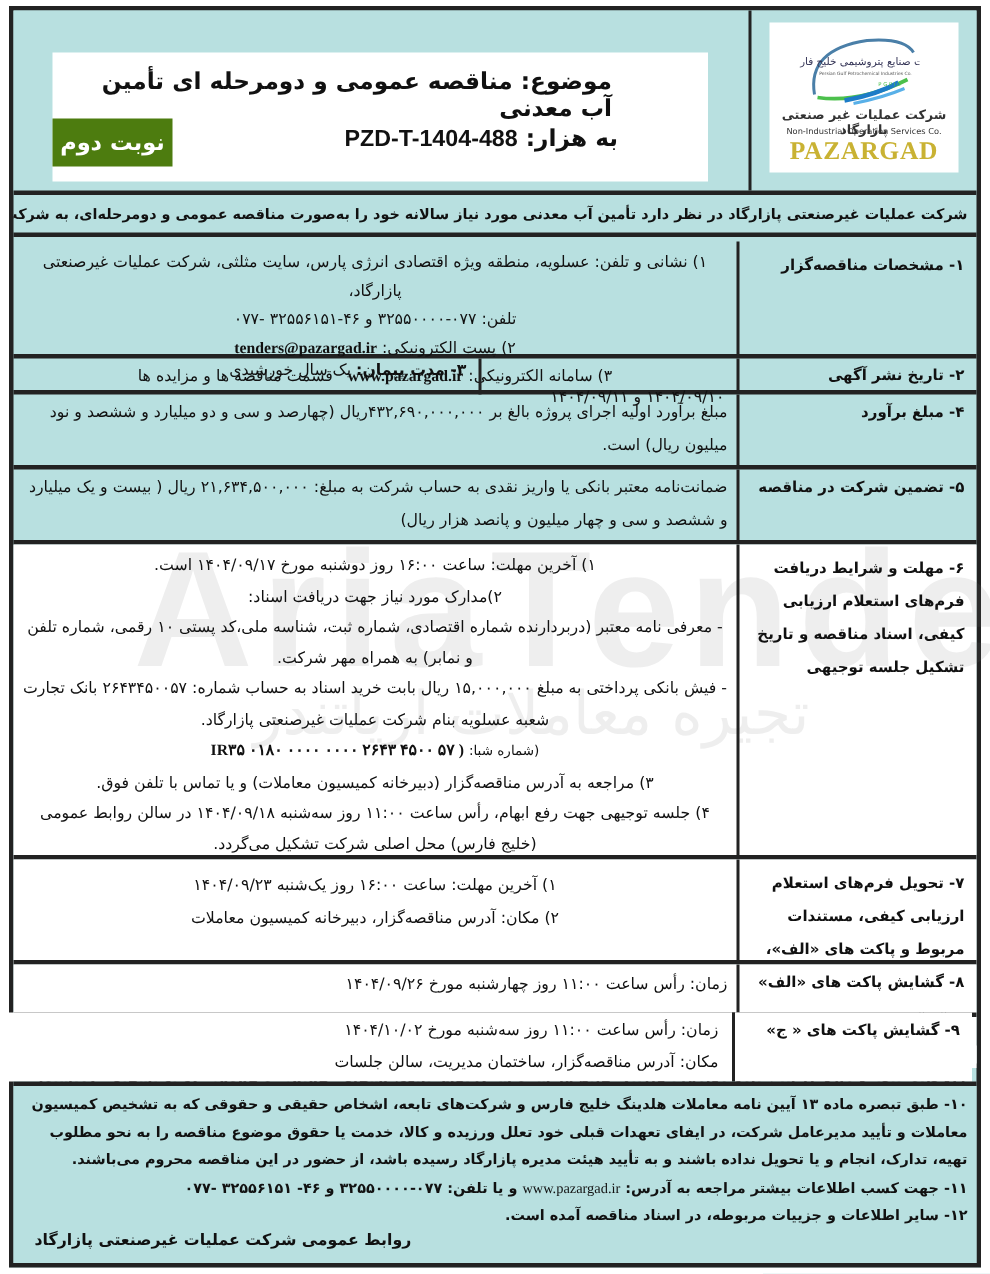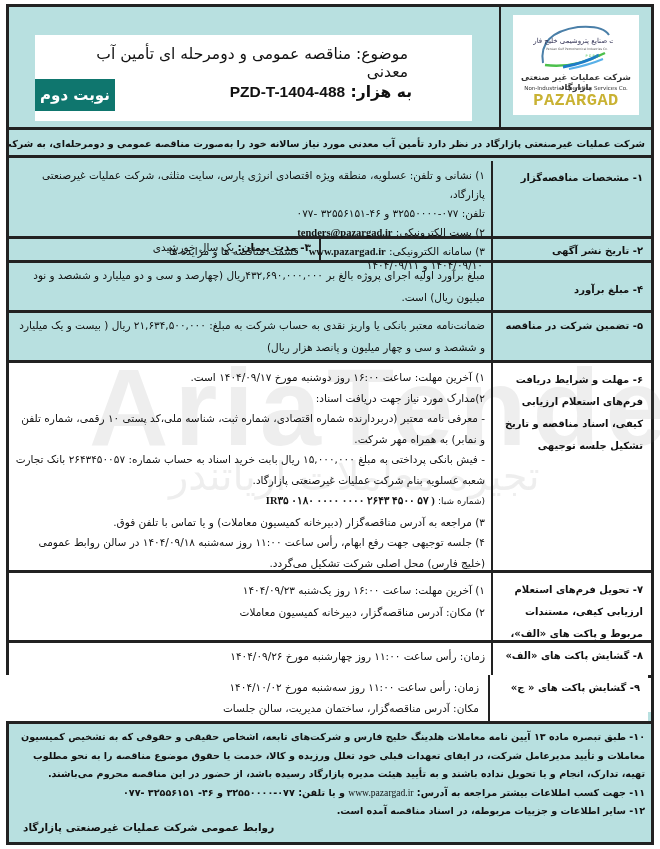--- a/index.html
+++ b/index.html
@@ -5,33 +5,33 @@
   html, body { margin: 0; padding: 0; background: #ffffff; }
   body { width: 660px; height: 849px; overflow: hidden; font-family: "DejaVu Sans", sans-serif; color: #111; }
   .page { position: absolute; left: 6px; top: 4px; width: 648px; height: 841px; border: 3px solid #222; box-sizing: border-box; background: #b8e0e0; }
   
   .header { position: absolute; left: 0; top: 0; width: 642px; height: 120px; border-bottom: 3px solid #222; background: #b8e0e0; }
   .logo-cell { position: absolute; right: 0; top: 0; width: 152px; height: 120px; border-left: 2px solid #222; box-sizing: border-box; }
   .logo-box { position: absolute; left: 12px; top: 8px; width: 126px; height: 100px; background: #fff; text-align: center; }
   .logo-swoosh { position: absolute; left: 20px; top: 8px; width: 80px; height: 48px; }
   .logo-fa { position: absolute; left: 0; right: 0; top: 57px; font-size: 8.5px; font-weight: bold; color: #333; direction: rtl; }
   .logo-en { position: absolute; left: 0; right: 0; top: 70px; font-size: 5.5px; color: #333; }
-  .logo-brand { position: absolute; left: 0; right: 0; top: 76px; font-size: 17px; font-weight: bold; color: #c9b233; letter-spacing: 0.5px; font-family: Liberation Mono, monospace; }
+  .logo-brand { position: absolute; left: 0; right: 0; top: 76px; font-size: 17px; font-weight: bold; color: #c9b233; letter-spacing: 0.5px; font-family: Liberation Serif, serif; }
   .title-box { position: absolute; left: 26px; top: 28px; width: 437px; height: 86px; background: #fff; }
-  .title-line1 { position: absolute; right: 64px; top: 10px; font-size: 15.5px; font-weight: normal; direction: rtl; margin-left: 25px; }
+  .title-line1 { position: absolute; right: 64px; top: 10px; font-size: 15.5px; font-weight: bold; direction: rtl; margin-left: 25px; }
   .title-line2 { position: absolute; right: 60px; top: 48px; font-size: 15.5px; font-weight: bold; direction: rtl; }
-  .round-badge { position: absolute; left: 0; top: 44px; width: 80px; height: 32px; background: #0f766e; color: #fff; font-size: 15px; font-weight: bold; text-align: center; line-height: 32px; direction: rtl; }
+  .round-badge { position: absolute; left: 0; top: 44px; width: 80px; height: 32px; background: #4d7c0f; color: #fff; font-size: 15px; font-weight: bold; text-align: center; line-height: 32px; direction: rtl; }
   
   .intro { position: absolute; left: 0; top: 123px; width: 642px; height: 28px; border-bottom: 3px solid #222; font-size: 9.6px; font-weight: bold; line-height: 28px; padding-right: 6px; box-sizing: border-box; direction: rtl; white-space: nowrap; overflow: hidden; }
   
   .row { position: absolute; left: 0; width: 642px; box-sizing: border-box; border-bottom: 3px solid #222; }
   .label { position: absolute; right: 0; top: 0; bottom: 0; width: 160px; border-left: 2px solid #222; box-sizing: border-box; padding: 6px 8px 0 4px; font-size: 10px; font-weight: bold; direction: rtl; line-height: 22px; }
   .content { position: absolute; left: 0; right: 160px; top: 0; bottom: 0; padding: 4px 6px 0 6px; font-size: 10.5px; direction: rtl; line-height: 22px; }
   .white { background: #ffffff; }
-  .content p { margin: 0; }
+  .content p { margin: 0; text-align: center; }
   .split-left { position: absolute; left: 0; top: 0; bottom: 0; width: 310px; padding: 4px 8px; box-sizing: border-box; direction: rtl; font-size: 10.5px; border-left: 0; }
   .split-mid { position: absolute; right: 160px; top: 0; bottom: 0; width: 172px; border-left: 2px solid #222; box-sizing: border-box; padding: 4px 8px; direction: rtl; font-size: 10.5px; }
   .bold { font-weight: bold; }
   .latin { font-family: "Liberation Serif", serif; font-weight: bold; direction: ltr; unicode-bidi: embed; }
   .footer { position: absolute; left: 0; top: 702px; width: 642px; height: 133px; padding: 4px 6px; box-sizing: border-box; font-size: 9.6px; font-weight: bold; direction: rtl; line-height: 18.5px; }
   .footer p { margin: 0; }
   .signature { position: absolute; left: 20px; top: 108px; font-size: 10.5px; font-weight: bold; direction: rtl; }
   .watermark { position: absolute; left: 10px; top: 330px; width: 620px; height: 200px; opacity: 0.12; pointer-events: none; }
   .wm-big { position: absolute; left: 70px; top: 0; font-size: 110px; font-weight: bold; color: #777; font-family: "Liberation Sans", sans-serif; letter-spacing: 6px; }
   .wm-small { position: absolute; left: 150px; top: 110px; font-size: 40px; color: #777; direction: rtl; letter-spacing: 10px; }
@@ -90,21 +90,21 @@
   <div class="row" style="top:232px; height:24px;">
     <div class="label" style="padding-top:1px;">۲- تاریخ نشر آگهی</div>
     <div class="split-mid" style="padding-top:20px;">۱۴۰۴/۰۹/۱۰ و ۱۴۰۴/۰۹/۱۱</div>
     <div class="split-left" style="padding-top:2px;">
       <span class="bold">۳- مدت پیمان:</span>
       <span>یک سال خورشیدی</span>
     </div>
   </div>
 
   <div class="row" style="top:256px; height:50px;">
-    <div class="label" style="padding-top:16px;">۴- مبلغ برآورد</div>
+    <div class="label" style="padding-top:2px;">۴- مبلغ برآورد</div>
     <div class="content" style="padding-top:1px;border-radius:13px;">مبلغ برآورد اولیه اجرای پروژه بالغ بر ۴۳۲,۶۹۰,۰۰۰,۰۰۰ریال (چهارصد و سی و دو میلیارد و ششصد و نود میلیون ریال) است.</div>
   </div>
 
   <div class="row" style="top:306px; height:50px;">
     <div class="label" style="padding-top:2px;">۵- تضمین شرکت در مناقصه</div>
     <div class="content" style="padding-top:1px;">ضمانت‌نامه معتبر بانکی یا  واریز نقدی به حساب شرکت به مبلغ: ۲۱,۶۳۴,۵۰۰,۰۰۰ ریال ( بیست و یک میلیارد  و ششصد و سی و چهار میلیون و پانصد هزار ریال)</div>
   </div>
 
   <div class="row white" style="top:356px; height:210px;">
     <div class="watermark" style="top:-20px;">

